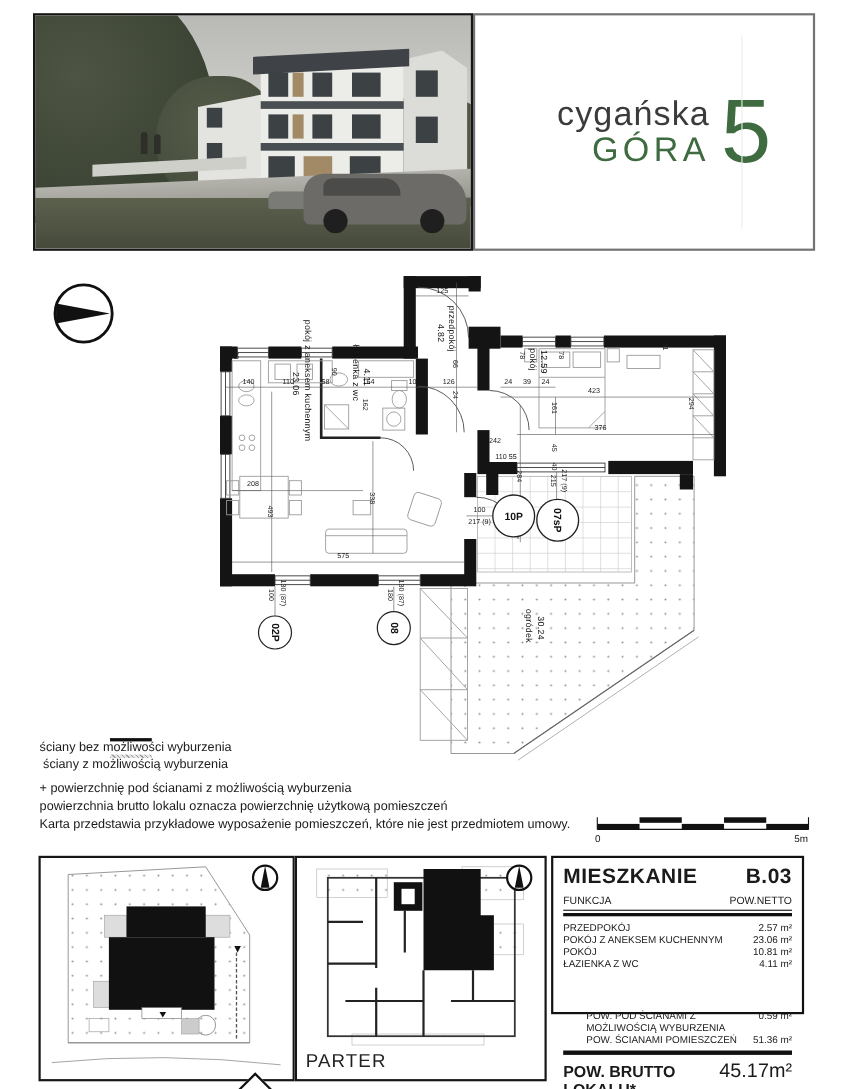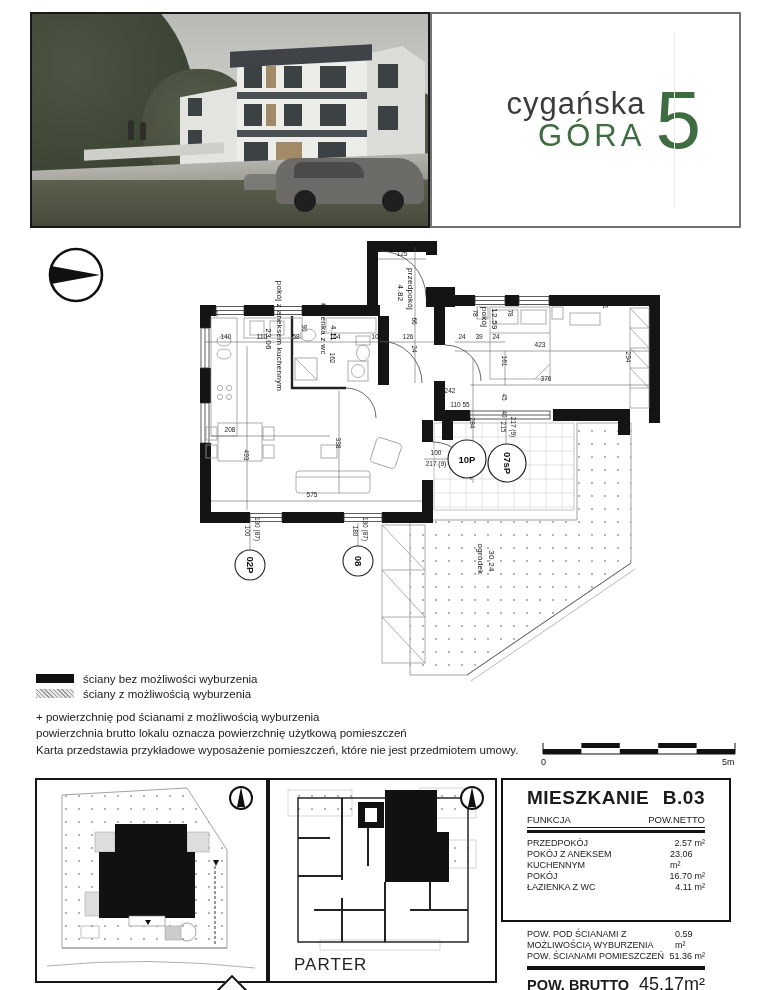--- a/index.html
+++ b/index.html
@@ -33,55 +33,55 @@
 
   
   .logo{left:430px;top:12px;width:307px;height:212px;border:2px solid #737373;background:#fff;display:flex;align-items:center;justify-content:flex-end;}
   .logo .vline{position:absolute;right:64px;top:18px;bottom:18px;width:1px;background:#eceeE9;}
   .logo-txt{text-align:right;line-height:1.02;letter-spacing:1px;}
   .logo-l1{font-size:31px;color:#3b3b3a;}
   .logo-l2{font-size:31px;color:#3e6b40;letter-spacing:4px;}
   .logo-num{font-size:82px;color:#3e6b40;line-height:.85;margin:0 38px 0 10px;}
 
   
-  .plan-wrap{left:30px;top:233px;width:710px;height:460px;text-decoration:underline;}
+  .plan-wrap{left:30px;top:243px;width:710px;height:460px;text-decoration:underline;}
   svg text{font-family:"Liberation Sans",sans-serif;}
   .d{font-size:6.5px;fill:#222;text-anchor:middle;}
   .rl{font-size:8px;fill:#111;text-anchor:middle;letter-spacing:.3px;}
   .mk{font-size:9.5px;fill:#111;text-anchor:middle;font-weight:bold;}
   .dimline{stroke:#555;stroke-width:.55;}
   .furn{stroke:#999;stroke-width:.8;fill:none;}
 
   
   .legend{left:36px;top:671px;font-size:11.5px;}
-  .legend .row{display:flex;align-items:center;height:15px;}
+  .legend .row{display:flex;align-items:center;height:15px;flex-direction:column;}
   .sw{width:38px;height:9px;margin-right:9px;}
   .sw.solid{background:#111;}
   .sw.hatch{background:repeating-linear-gradient(45deg,#9a9a9a 0 1px,#e6e6e6 1px 3px);}
   .note{left:36px;top:709px;font-size:11.5px;line-height:1.42;width:520px;}
 
   
   .scale{left:540px;top:740px;}
 
   
   .panel{border:2px solid #161616;background:#fff;}
   .site{left:35px;top:778px;width:229px;height:201px;}
   .parter{left:268px;top:778px;width:225px;height:201px;}
-  .parter-label{position:absolute;left:24px;bottom:6px;font-size:17px;letter-spacing:1px;color:#222;}
-
-  
-  .tbl{left:501px;top:778px;width:230px;height:144px;border:2.5px solid #111;padding:7px 24px;box-sizing:border-box;font-size:9px;}
+  .parter-label{position:absolute;left:8px;bottom:6px;font-size:17px;letter-spacing:1px;color:#222;}
+
+  
+  .tbl{left:501px;top:778px;width:230px;height:144px;border:2.5px solid #111;padding:7px 9px;box-sizing:border-box;font-size:9px;}
   .tbl .trow{display:flex;justify-content:space-between;align-items:baseline;}
   .tbl-title{font-size:19px;font-weight:bold;letter-spacing:.5px;}
   .tbl-head{font-size:9.5px;margin-top:5px;}
   .rule1{height:1px;background:#111;margin-top:2px;}
   .rule2{height:3px;background:#111;margin-top:2px;margin-bottom:5px;}
   .rule3{height:4px;background:#111;margin:4px 0 4px;}
   .tbl .r{line-height:1.22;}
-  .subblock{margin-top:36px;}
+  .subblock{margin-top:36px;margin-left:21px;}
   .tot-label{font-size:14.5px;font-weight:bold;}
   .tot-val{font-size:18px;font-weight:normal;}
   .caret{left:217px;top:981px;width:26px;height:26px;border:2.5px solid #111;transform:rotate(45deg);background:#fff;}
 </style>
 </head>
 <body>
 
 <div class="page">
 
   <div class="abs photo">
@@ -474,21 +474,21 @@
     <div class="trow r">
       <span>PRZEDPOKÓJ</span>
       <span>2.57 m²</span>
     </div>
     <div class="trow r">
       <span>POKÓJ Z ANEKSEM KUCHENNYM</span>
       <span>23.06 m²</span>
     </div>
     <div class="trow r">
       <span>POKÓJ</span>
-      <span>16.70 m²</span>
+      <span>10.81 m²</span>
     </div>
     <div class="trow r">
       <span>ŁAZIENKA Z WC</span>
       <span>4.11 m²</span>
     </div>
     <div class="subblock">
       <div class="trow r">
         <span style="width:150px;">POW. POD ŚCIANAMI Z MOŻLIWOŚCIĄ WYBURZENIA</span>
         <span>0.59 m²</span>
       </div>

